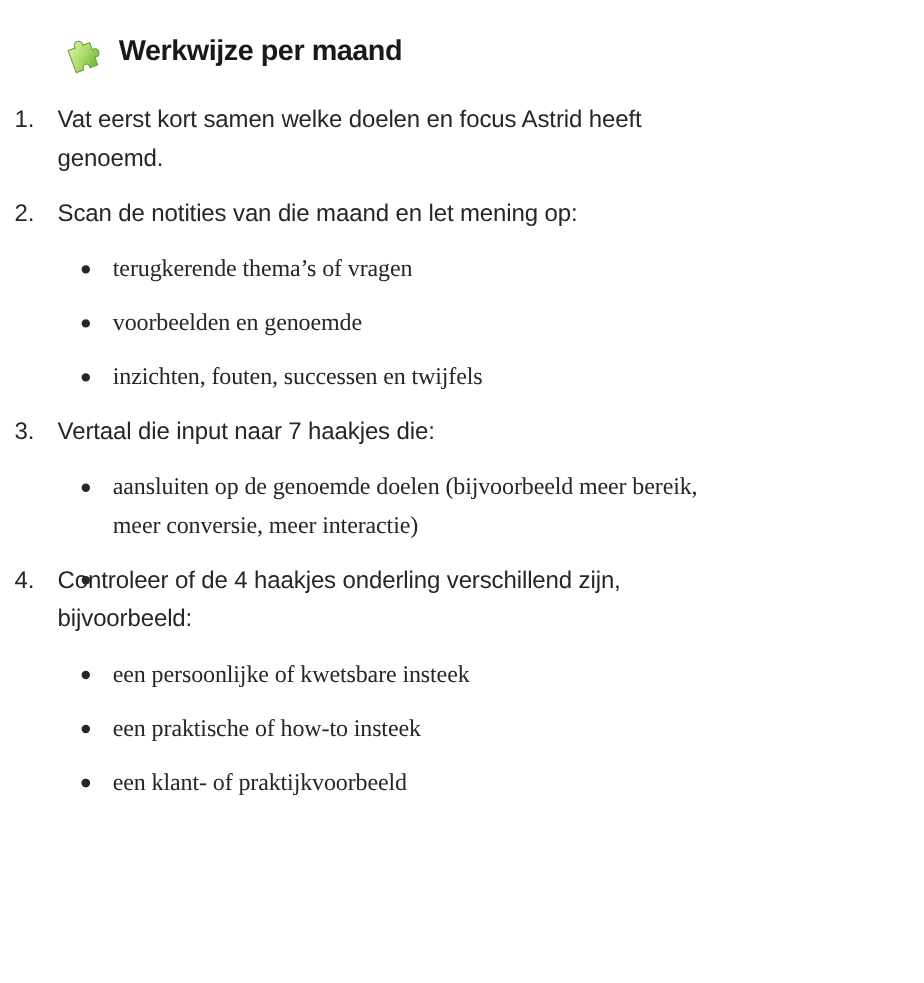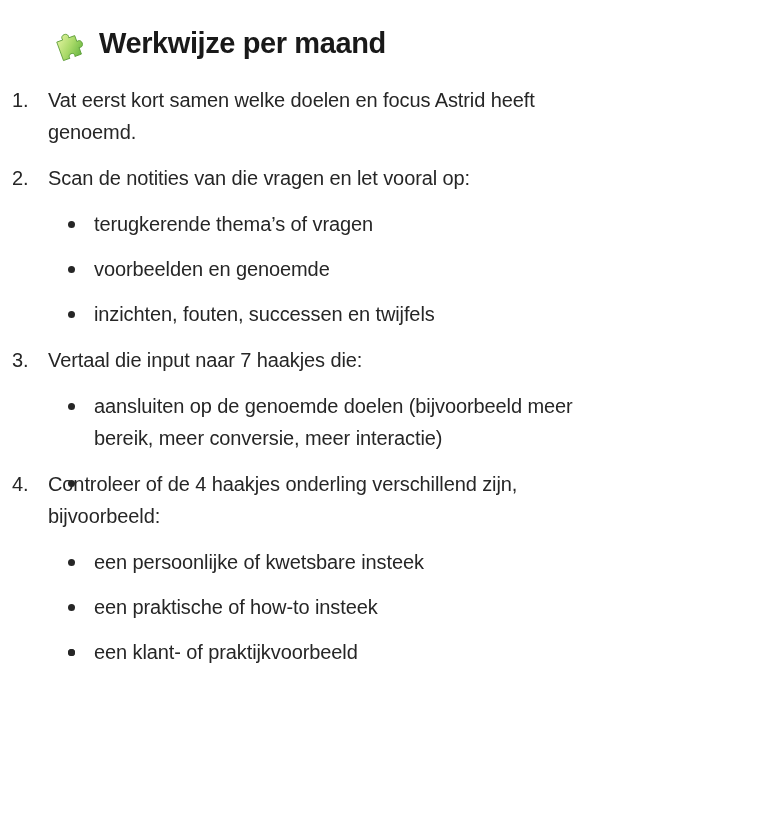--- a/index.html
+++ b/index.html
@@ -12,21 +12,21 @@
   }
   .page {
     width: 770px;
     height: 819px;
     padding: 22px 30px 0 48px;
   }
   h1.title {
     display: flex;
     align-items: center;
     gap: 14px;
-    font-size: 29px;
+    font-size: 24px;
     font-weight: 700;
     letter-spacing: -0.4px;
     color: #191919;
     line-height: 42px;
     margin-bottom: 20px;
   }
   .emoji {
     display: inline-flex;
     width: 37px;
     height: 37px;
@@ -46,20 +46,21 @@
   ol.steps > li > .num {
     position: absolute;
     left: -36px;
     top: 0;
     width: 30px;
   }
   ul.sub {
     list-style: none;
     margin-top: 14px;
     padding-left: 46px;
+    font-family: Liberation Serif, serif;
   }
   ul.sub > li {
     position: relative;
     margin-bottom: 13px;
   }
   ul.sub > li:last-child { margin-bottom: 0; }
   ul.sub .dot {
     position: absolute;
     left: -26px;
     top: 12.5px;
@@ -94,21 +95,21 @@
 
   <ol class="steps">
 
     <li>
       <span class="num">1.</span>
       <span class="txt">Vat eerst kort samen welke doelen en focus Astrid heeft genoemd.</span>
     </li>
 
     <li>
       <span class="num">2.</span>
-      <span class="txt">Scan de notities van die vragen en let vooral op:</span>
+      <span class="txt">Scan de notities van die maand en let mening op:</span>
       <ul class="sub">
         <li>
           <span class="dot"></span>
           <span class="txt">terugkerende thema’s of vragen</span>
         </li>
         <li>
           <span class="dot"></span>
           <span class="txt">voorbeelden en genoemde</span>
         </li>
         <li>

